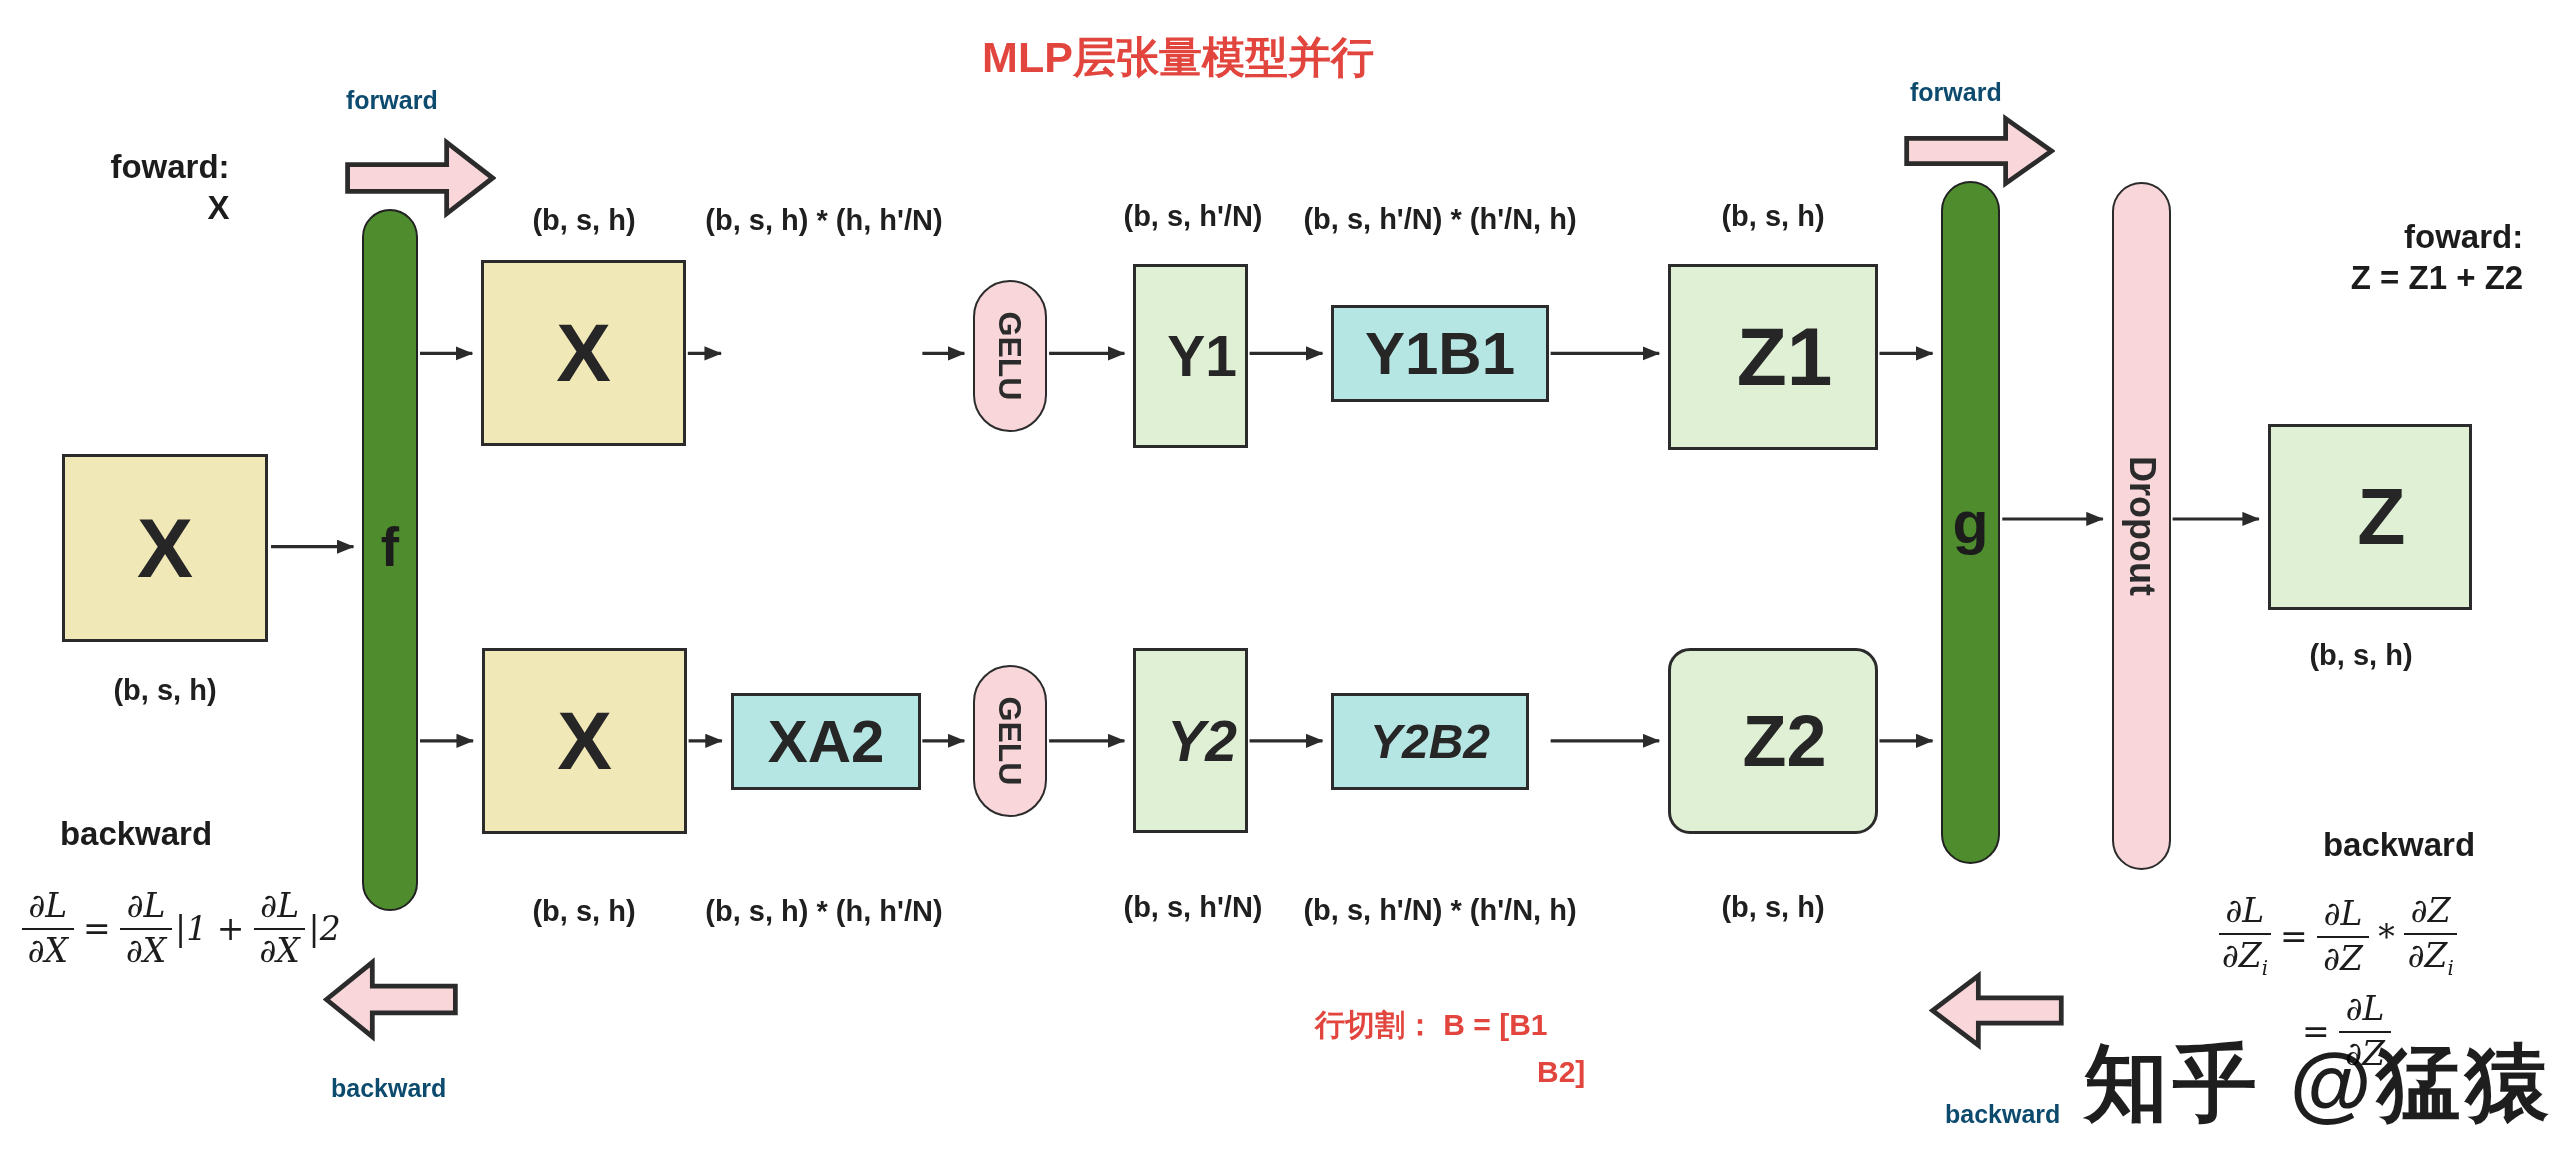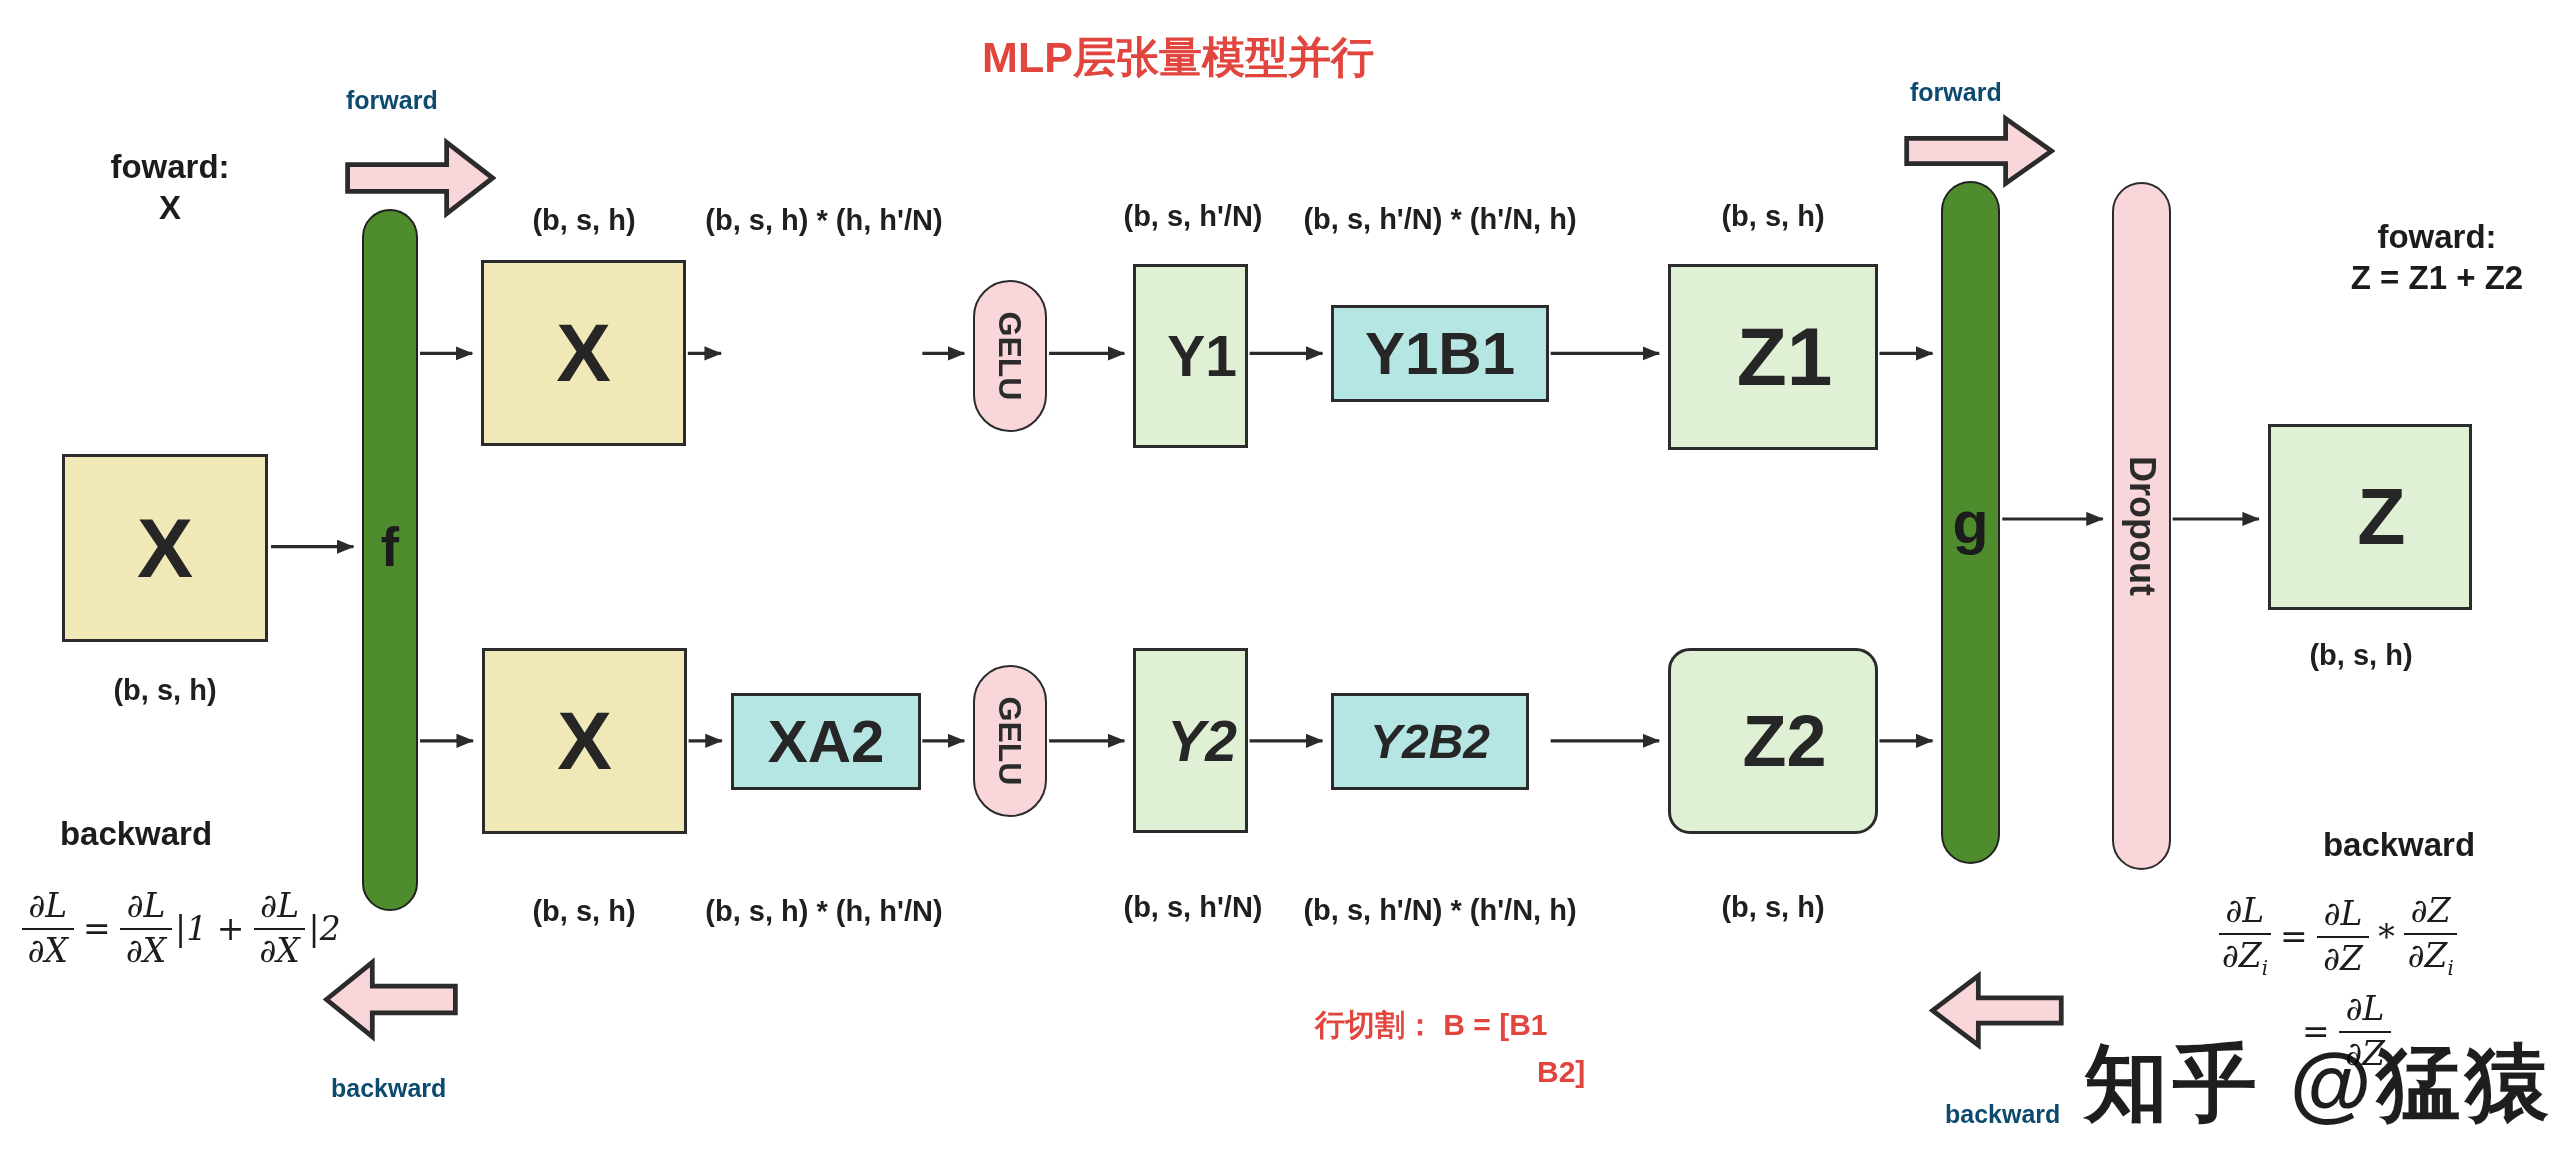--- a/index.html
+++ b/index.html
@@ -33,21 +33,21 @@
   }
   .dim{
     position:absolute;transform:translateX(-50%);font-weight:bold;font-size:29px;
     color:#1f1f1f;white-space:nowrap;
   }
   .redcap{
     position:absolute;color:#0c4a6e;font-weight:bold;font-size:25px;white-space:nowrap;
   }
   .blackcap{
     position:absolute;color:#1c1c1c;font-weight:bold;font-size:33px;white-space:nowrap;
-    text-align:center;line-height:1.25;transform:translateX(-50%);
+    text-align:right;line-height:1.25;transform:translateX(-50%);
   }
   .formula{
     position:absolute;display:flex;align-items:center;gap:9.5px;
     font-family:"DejaVu Serif",serif;font-style:italic;font-size:33px;color:#1c1c1c;
     white-space:nowrap;
   }
   .frac{display:inline-flex;flex-direction:column;align-items:center;}
   .frac .num{padding:0 6.3px 4px;border-bottom:2.4px solid #1c1c1c;line-height:1.05;}
   .frac .den{padding-top:4px;line-height:1.05;}
   sub{font-size:0.6em;}

